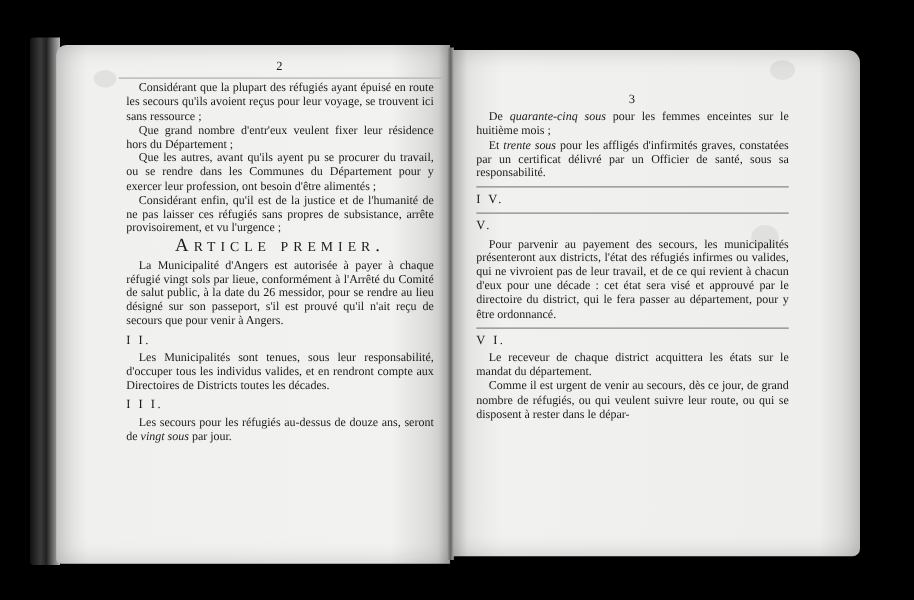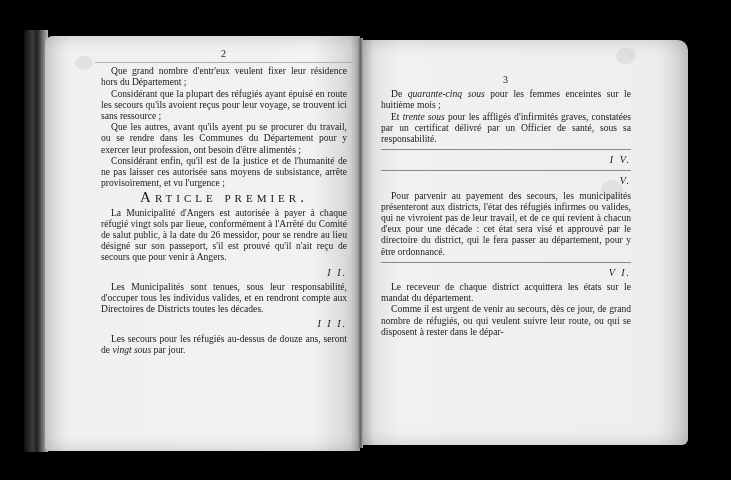--- a/index.html
+++ b/index.html
@@ -34,43 +34,43 @@
       position: absolute; font-size: 9.6px; line-height: 11.2px; text-align: justify;
     }
     .page.left .text-block { left: 56px; top: 12px; width: 246px; }
     .page.right .text-block { left: 20px; top: 36px; width: 250px; }
     .folio { text-align: center; font-size: 10px; margin-bottom: 3px; letter-spacing: 1px; }
     .para { text-indent: 10px; margin: 0; }
     .heading {
       text-align: center; font-size: 15px; letter-spacing: 4px; margin: 4px 0 3px 0;
       font-variant: small-caps;
     }
-    .section-num { text-align: right; font-size: 10px; margin: 4px 0 3px 0; letter-spacing: 2px; font-style: italic; }
+    .section-num { text-align: left; font-size: 10px; margin: 4px 0 3px 0; letter-spacing: 2px; }
     .section-num.rule-above { border-top: 1px solid #888; padding-top: 4px; margin-top: 5px; }
     .toprule {
       border-top: 1px solid #b0b0b0; margin: 0 -6px 2px -6px; height: 0;
     }
     em { font-style: italic; }
     .stain { position: absolute; border-radius: 50%; background: rgba(120,120,120,0.12); }
   </style>
 </head>
 <body>
 
 <div style="position:absolute;inset:0;background:#000;"></div>
 <div class="binding-left"></div>
 
 <div class="page left">
   <div class="stain" style="left:30px;top:20px;width:18px;height:14px;"></div>
   <div class="text-block">
     <div class="folio">2</div>
     <div class="toprule"></div>
+    <p class="para">Considérant que la plupart des réfugiés ayant épuisé en route les secours qu'ils avoient reçus pour leur voyage, se trouvent ici sans ressource ;</p>
     <p class="para">Que grand nombre d'entr'eux veulent fixer leur résidence hors du Département ;</p>
-    <p class="para">Considérant que la plupart des réfugiés ayant épuisé en route les secours qu'ils avoient reçus pour leur voyage, se trouvent ici sans ressource ;</p>
     <p class="para">Que les autres, avant qu'ils ayent pu se procurer du travail, ou se rendre dans les Communes du Département pour y exercer leur profession, ont besoin d'être alimentés ;</p>
-    <p class="para">Considérant enfin, qu'il est de la justice et de l'humanité de ne pas laisser ces autorisée sans moyens de subsistance, arrête provisoirement, et vu l'urgence ;</p>
+    <p class="para">Considérant enfin, qu'il est de la justice et de l'humanité de ne pas laisser ces réfugiés sans propres de subsistance, arrête provisoirement, et vu l'urgence ;</p>
     <div class="heading">Article premier.</div>
     <p class="para">La Municipalité d'Angers est autorisée à payer à chaque réfugié vingt sols par lieue, conformément à l'Arrêté du Comité de salut public, à la date du 26 messidor, pour se rendre au lieu désigné sur son passeport, s'il est prouvé qu'il n'ait reçu de secours que pour venir à Angers.</p>
     <div class="section-num">I I.</div>
     <p class="para">Les Municipalités sont tenues, sous leur responsabilité, d'occuper tous les individus valides, et en rendront compte aux Directoires de Districts toutes les décades.</p>
     <div class="section-num">I I I.</div>
     <p class="para"><span>Les secours pour les réfugiés au-dessus de douze ans, seront de </span><em>vingt sous</em><span> par jour.</span></p>
   </div>
 </div>
 
 <div class="page right">

